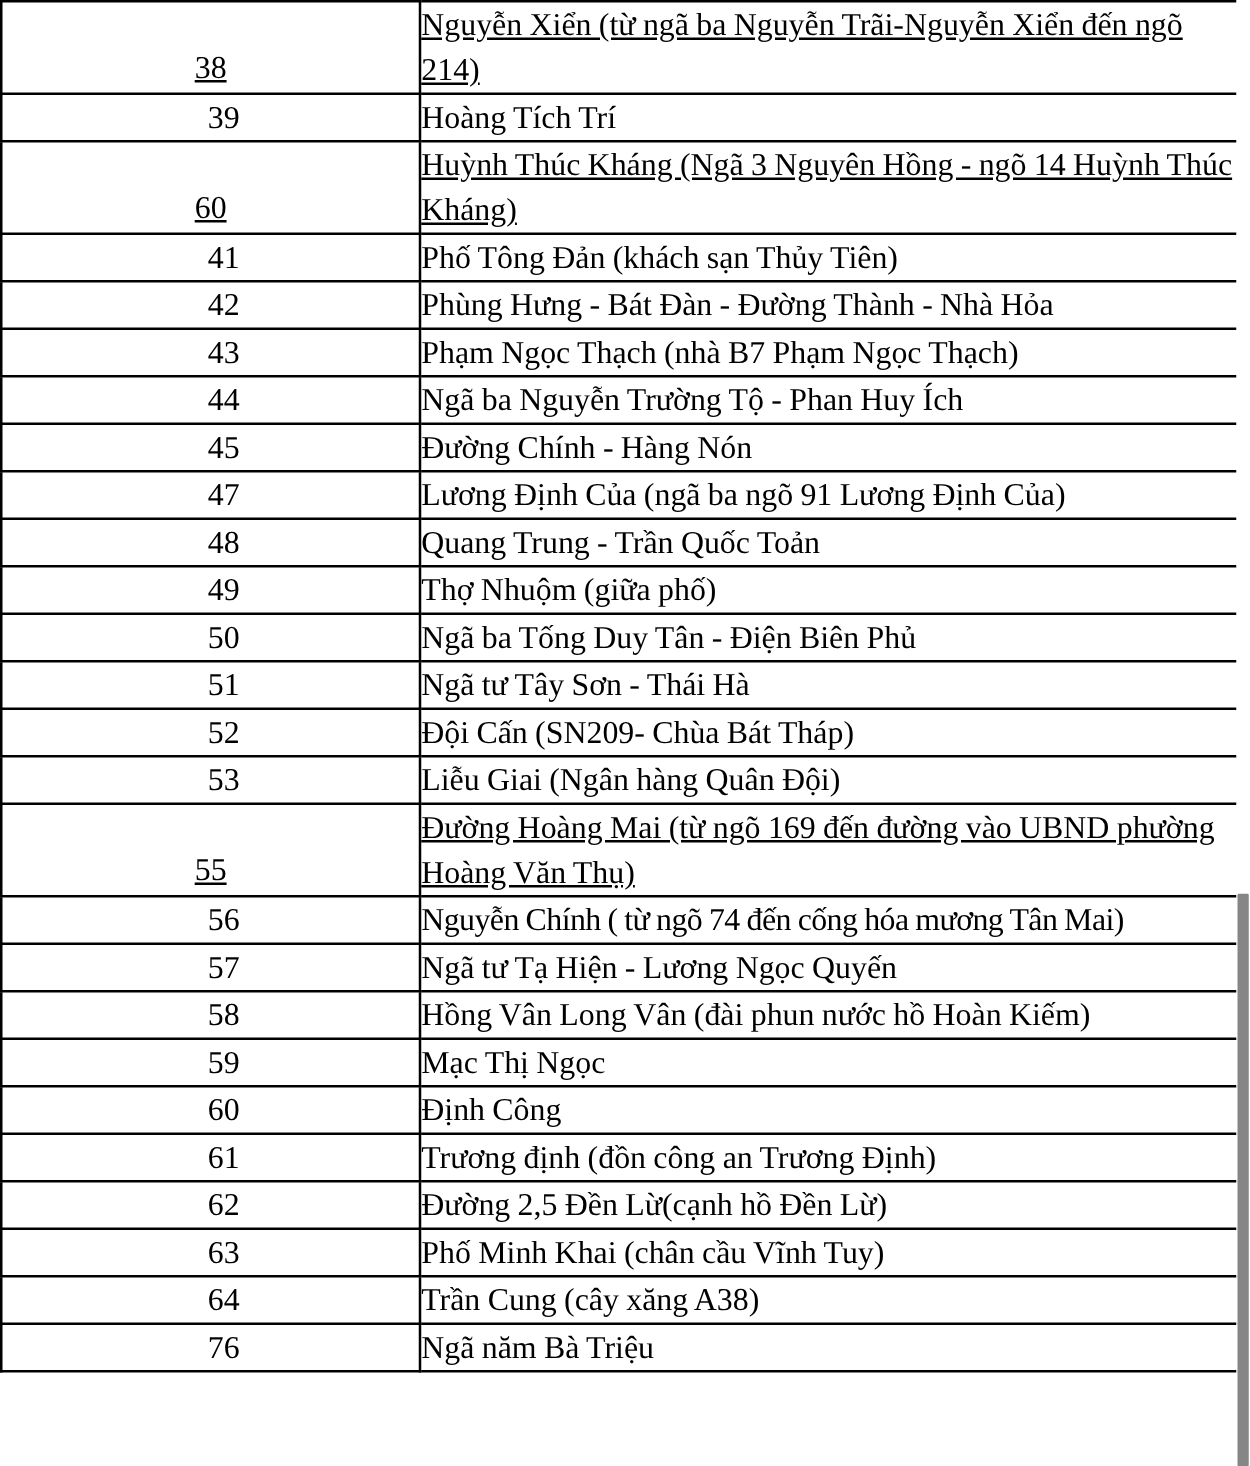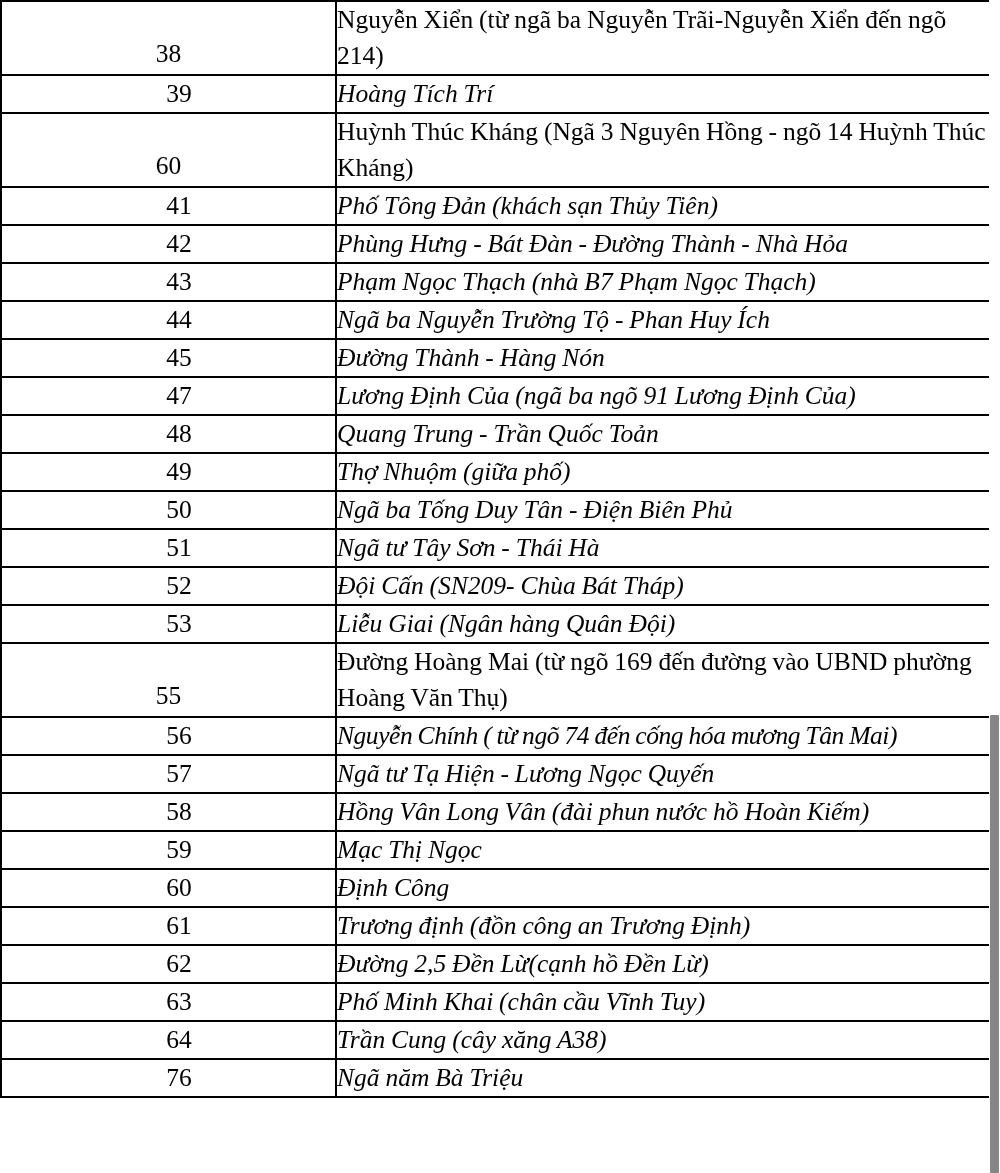--- a/index.html
+++ b/index.html
@@ -56,23 +56,23 @@
     padding-left: 7px;
     padding-right: 1px;
     vertical-align: top;
     white-space: normal;
     word-spacing: -0.5px;
   }
 
   
   tr.r1 td { height: 34px; }
   
-  tr.r2 td { height: 70px; }
-
-  tr.r1 td.cell-name { vertical-align: middle; font-style: italic; }
+  tr.r2 td { height: 70px; text-decoration: underline; }
+
+  tr.r1 td.cell-name { vertical-align: middle; }
   tr.r1 td.cell-num  { vertical-align: middle; padding-left: 21px; }
 
   tr.r2 td.cell-num { vertical-align: bottom; padding-bottom: 2px; margin-top: 40px; }
   tr.r2 td.cell-name { vertical-align: top; }
 
   .nowrap-tight { white-space: nowrap; letter-spacing: -0.45px; text-align: right; }
 
   
   #scrollbar-track {
     position: absolute;
@@ -125,21 +125,21 @@
         <tr class="r1">
           <td class="cell-num">43</td>
           <td class="cell-name">Phạm Ngọc Thạch (nhà B7 Phạm Ngọc Thạch)</td>
         </tr>
         <tr class="r1">
           <td class="cell-num">44</td>
           <td class="cell-name">Ngã ba Nguyễn Trường Tộ - Phan Huy Ích</td>
         </tr>
         <tr class="r1">
           <td class="cell-num">45</td>
-          <td class="cell-name">Đường Thành - Hàng Nón</td>
+          <td class="cell-name">Đường Chính - Hàng Nón</td>
         </tr>
         <tr class="r1">
           <td class="cell-num">47</td>
           <td class="cell-name">Lương Định Của (ngã ba ngõ 91 Lương Định Của)</td>
         </tr>
         <tr class="r1">
           <td class="cell-num">48</td>
           <td class="cell-name">Quang Trung - Trần Quốc Toản</td>
         </tr>
         <tr class="r1">

